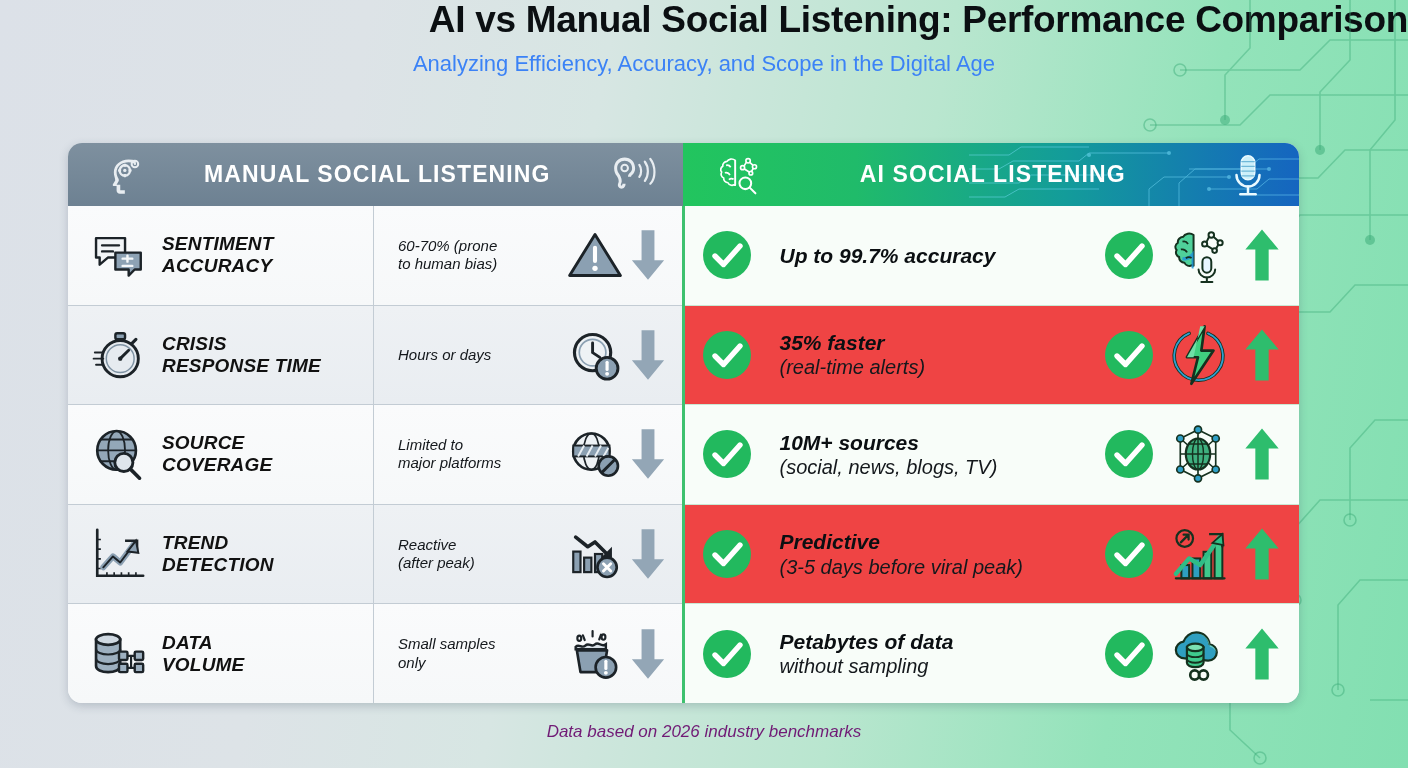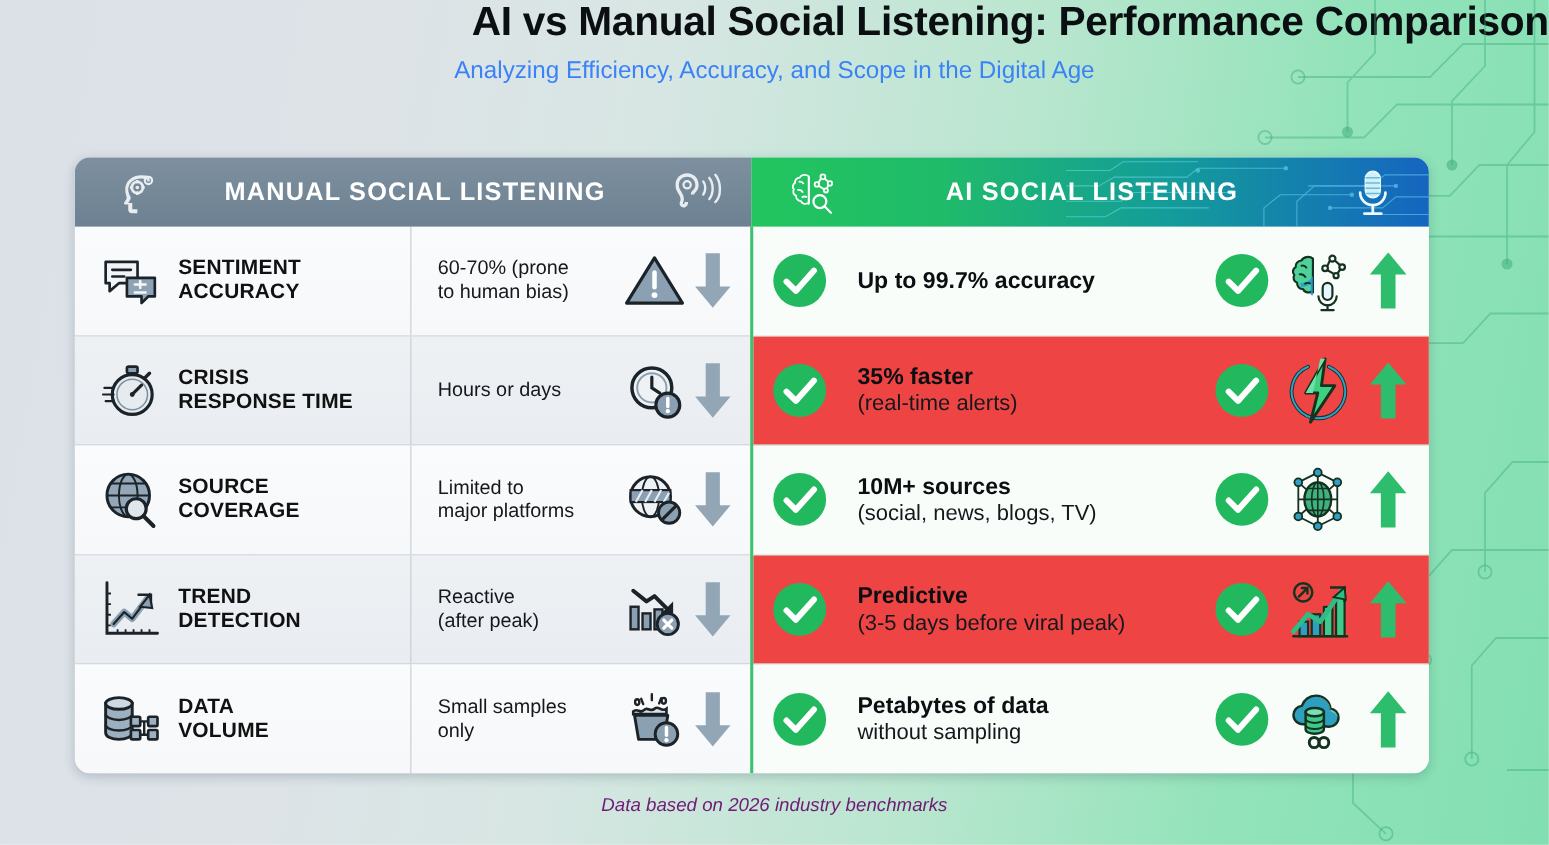--- a/index.html
+++ b/index.html
@@ -39,21 +39,21 @@
   }
   .th-ai .circuit-overlay { position:absolute; right:0; top:0; width:330px; height:100%; opacity:.55; }
   .th-title {
     color:#fff; font-size:23px; font-weight:bold; letter-spacing:1.1px;
     flex:1; text-align:center;
   }
   .th-icon { width:58px; display:flex; align-items:center; justify-content:center; }
   .th-icon.left { margin-left:26px; }
   .th-icon.right { margin-right:22px; }
 
-  .rows { flex:1; display:flex; }
+  .rows { flex:1; display:flex;font-style:italic; }
   .col-manual { width:635px; display:flex; flex-direction:column; }
   .col-ai {
     width:637px; display:flex; flex-direction:column;
     border-left:3px solid #3ec16f;
   }
 
   .m-row {
     flex:1; display:flex; align-items:center;
     border-bottom:1px solid #c3ccd4;
   }
@@ -64,21 +64,21 @@
   .m-label-cell {
     width:306px; display:flex; align-items:center; gap:14px;
     padding-left:22px; border-right:1px solid #c3ccd4; height:100%;
   }
   .m-cat-icon { width:58px; height:58px; flex:0 0 58px; }
   .m-cat-text {
     font-size:19px; font-weight:bold; color:#111; line-height:1.16;
     letter-spacing:0.2px;
   }
   .m-val-cell { flex:1; display:flex; align-items:center; height:100%; padding:0 14px 0 24px; }
-  .m-val-text { font-size:18px; color:#14181c; line-height:1.22; flex:1; }
+  .m-val-text { font-size:15px; color:#14181c; line-height:1.22; flex:1; }
   .m-neg-icon { width:58px; height:58px; flex:0 0 58px; }
   .m-arrow { width:40px; height:58px; flex:0 0 40px; margin-left:4px; }
 
   .a-row {
     flex:1; display:flex; align-items:center;
     border-bottom:1px solid #c9e8d4; padding:0 16px 0 16px; gap:12px;
   }
   .a-row:last-child { border-bottom:none; }
   .a-row.odd  { background:#f8fdf9; }
   .a-row.even { background:#ef4444; }

